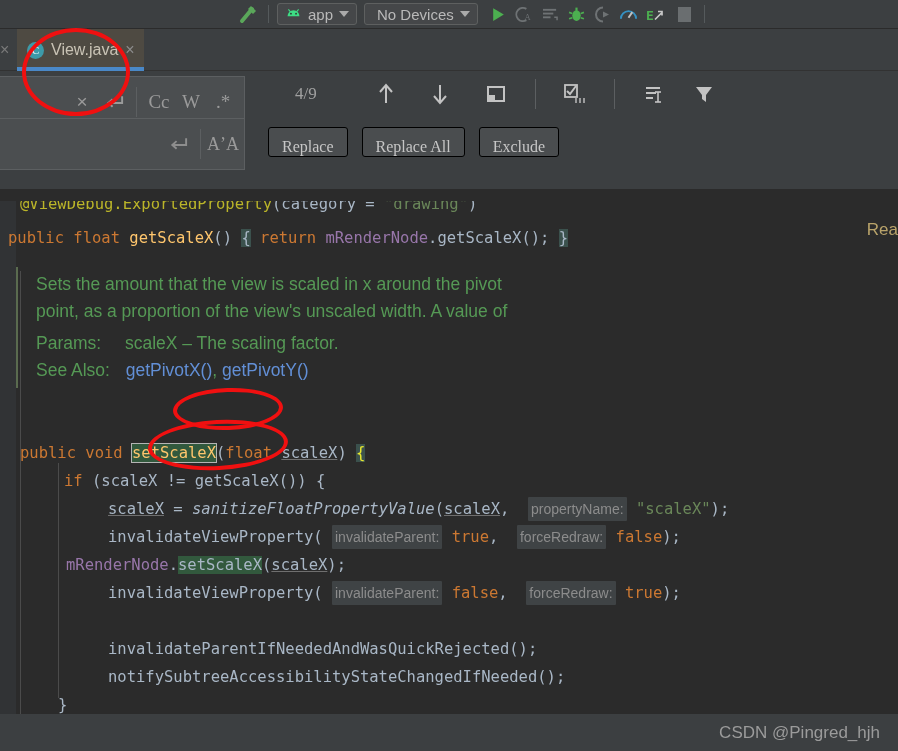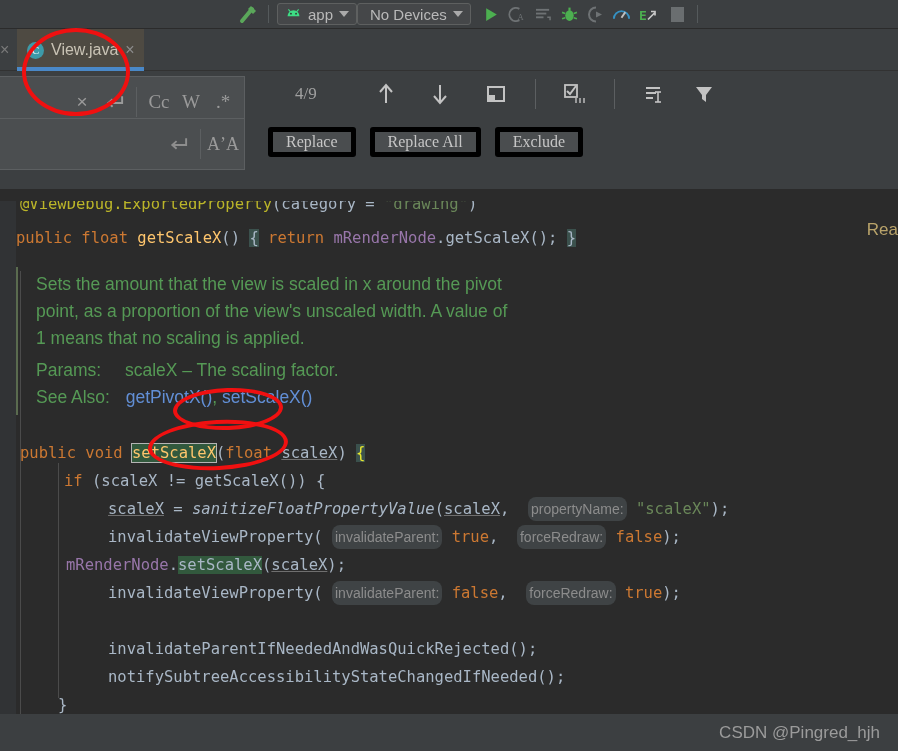--- a/index.html
+++ b/index.html
@@ -87,23 +87,23 @@
   .mini-btn {
     width: 30px; height: 34px; display: flex; align-items: center;
     justify-content: center; color: #9a9a9a; font-size: 19px;
   }
   .mini-btn.txt { font-size: 19px; font-family: "Liberation Serif", serif; }
   .vsep { width: 1px; height: 30px; background: #5c5f61; margin: 0 5px; }
 
   .count { color: #a1a1a1; font-size: 17px; font-family: "Liberation Serif", serif; }
   .nav-icon { width: 34px; height: 34px; display: flex; align-items:center; justify-content:center; }
   .act-btn {
-    height: 30px; border: 5px solid #000000; border-radius: 3px;
+    height: 30px; border: 1px solid #000000; border-radius: 3px;
     background: #4a4d4f; color: #c6c6c6; font-size: 16px;
-    padding: 0 13px; display: flex; align-items: center;
+    padding: 0 13px; display: flex; align-items: flex-end;
     font-family: "Liberation Serif", serif;
   }
 
   
   .editor {
     position: absolute; left: 0; top: 201px; width: 898px; height: 525px;
     background: #2b2b2b;
     font-family: "DejaVu Sans Mono", monospace;
     font-size: 15.5px;
     overflow: hidden;
@@ -123,21 +123,21 @@
   
   .kw    { color: #cc7832; }
   .meth  { color: #ffc66d; }
   .field { color: #9876aa; }
   .str   { color: #6a8759; }
   .anno  { color: #bbb529; }
   .punc  { color: #a9b7c6; }
   .param-u { text-decoration: underline; text-decoration-color: #6f6f6f; }
   .italic { font-style: italic; }
   .hintchip {
-    background: #3f4345; color: #8c8c8c; border-radius: 8px;
+    background: #3f4345; color: #8c8c8c; border-radius: 1px;
     padding: 4px 3px; font-family: "Liberation Sans", sans-serif;
     font-size: 14px;
   }
   .brace-hl { background: #3b514d; }
   .match-hl { background: #32593d; }
   .match-cur { background: #32593d; outline: 1px solid #b4b4b4; }
 
   
   .javadoc {
     position: absolute; left: 16px; top: 66px;
@@ -198,21 +198,21 @@
         <path d="M3 10 a7 7 0 0 1 14 0 z" fill="#3ddc84"></path>
         <circle cx="7" cy="7" r="1" fill="#2b2b2b"></circle>
         <circle cx="13" cy="7" r="1" fill="#2b2b2b"></circle>
         <line x1="4" y1="2" x2="6.5" y2="5" stroke="#3ddc84" stroke-width="1.3"></line>
         <line x1="16" y1="2" x2="13.5" y2="5" stroke="#3ddc84" stroke-width="1.3"></line>
       </svg>
       <span>app</span>
       <span class="caret"></span>
     </div>
 
-    <div class="tb-combo" style="padding-left:12px;">
+    <div class="tb-combo" style="margin-left:7px;padding-left:12px;">
       <span>No Devices</span>
       <span class="caret"></span>
     </div>
 
     <div class="tb-icon" style="margin-left:8px;">
       <svg width="17" height="17" viewBox="0 0 16 16">
           <path d="M3 2 L13 8 L3 14 Z" fill="#4caf50"></path>
         </svg>
     </div>
     <div class="tb-icon">
@@ -369,35 +369,34 @@
         </span>
       </div>
     </div>
   </div>
 
   <div class="editor">
     <div class="gutter-strip"></div>
 
     <div class="code-line" style="top:-11px; padding-left:20px;"><span class="anno">@</span><span class="anno">ViewDebug</span><span class="anno">.</span><span class="anno">ExportedProperty</span><span class="punc">(category = </span><span class="str">"drawing"</span><span class="punc">)</span></div>
 
-    <div class="code-line" style="top:23px; padding-left:16px;"><span class="kw">public</span> <span class="kw">float</span> <span class="meth">getScaleX</span><span class="punc">()</span> <span class="brace-hl">{</span> <span class="kw">return</span> <span class="field">mRenderNode</span><span class="punc">.</span><span class="punc">getScaleX();</span> <span class="brace-hl">}</span></div>
+    <div class="code-line" style="top:23px; padding-left:8px;"><span class="kw">public</span> <span class="kw">float</span> <span class="meth">getScaleX</span><span class="punc">()</span> <span class="brace-hl">{</span> <span class="kw">return</span> <span class="field">mRenderNode</span><span class="punc">.</span><span class="punc">getScaleX();</span> <span class="brace-hl">}</span></div>
 
     <div class="javadoc">
       <div class="drow">Sets the amount that the view is scaled in x around the pivot</div>
       <div class="drow">point, as a proportion of the view's unscaled width. A value of</div>
-      <div class="drow">1 means that no scaling is applied.</div>
       <div class="drow" style="margin-top:5px;">
         <span class="dlabel">Params:</span>
         <span style="display:inline-block;width:14px;"></span>
         <span class="dlabel">scaleX – The scaling factor.</span>
       </div>
       <div class="drow">
         <span class="dlabel">See Also:</span>
         <span style="display:inline-block;width:6px;"></span>
-        <span class="dlink">getPivotX()</span><span class="dlabel">, </span><span class="dlink">setScaleX()</span>
+        <span class="dlink">getPivotX()</span><span class="dlabel">, </span><span class="dlink">getPivotY()</span>
       </div>
     </div>
 
     <div class="code-line" style="top:238px; padding-left:20px;"><span class="kw">public</span> <span class="kw">void</span> <span class="match-cur meth">setScaleX</span><span class="punc">(</span><span class="kw">float</span> <span class="param-u">scaleX</span><span class="punc">)</span> <span class="brace-hl" style="color:#e8e82e;">{</span></div>
 
     <div class="code-line" style="top:266px; padding-left:64px;"><span class="kw">if</span><span class="punc"> (scaleX != getScaleX()) {</span></div>
 
     <div class="code-line" style="top:294px; padding-left:108px;"><span class="param-u">scaleX</span><span class="punc"> = </span><span class="italic">sanitizeFloatPropertyValue</span><span class="punc">(</span><span class="param-u">scaleX</span><span class="punc">, </span> <span class="hintchip">propertyName:</span> <span class="str">"scaleX"</span><span class="punc">);</span></div>
 
     <div class="code-line" style="top:322px; padding-left:108px;"><span class="punc">invalidateViewProperty</span><span class="punc">(</span> <span class="hintchip">invalidateParent:</span> <span class="kw">true</span><span class="punc">, </span> <span class="hintchip">forceRedraw:</span> <span class="kw">false</span><span class="punc">);</span></div>

